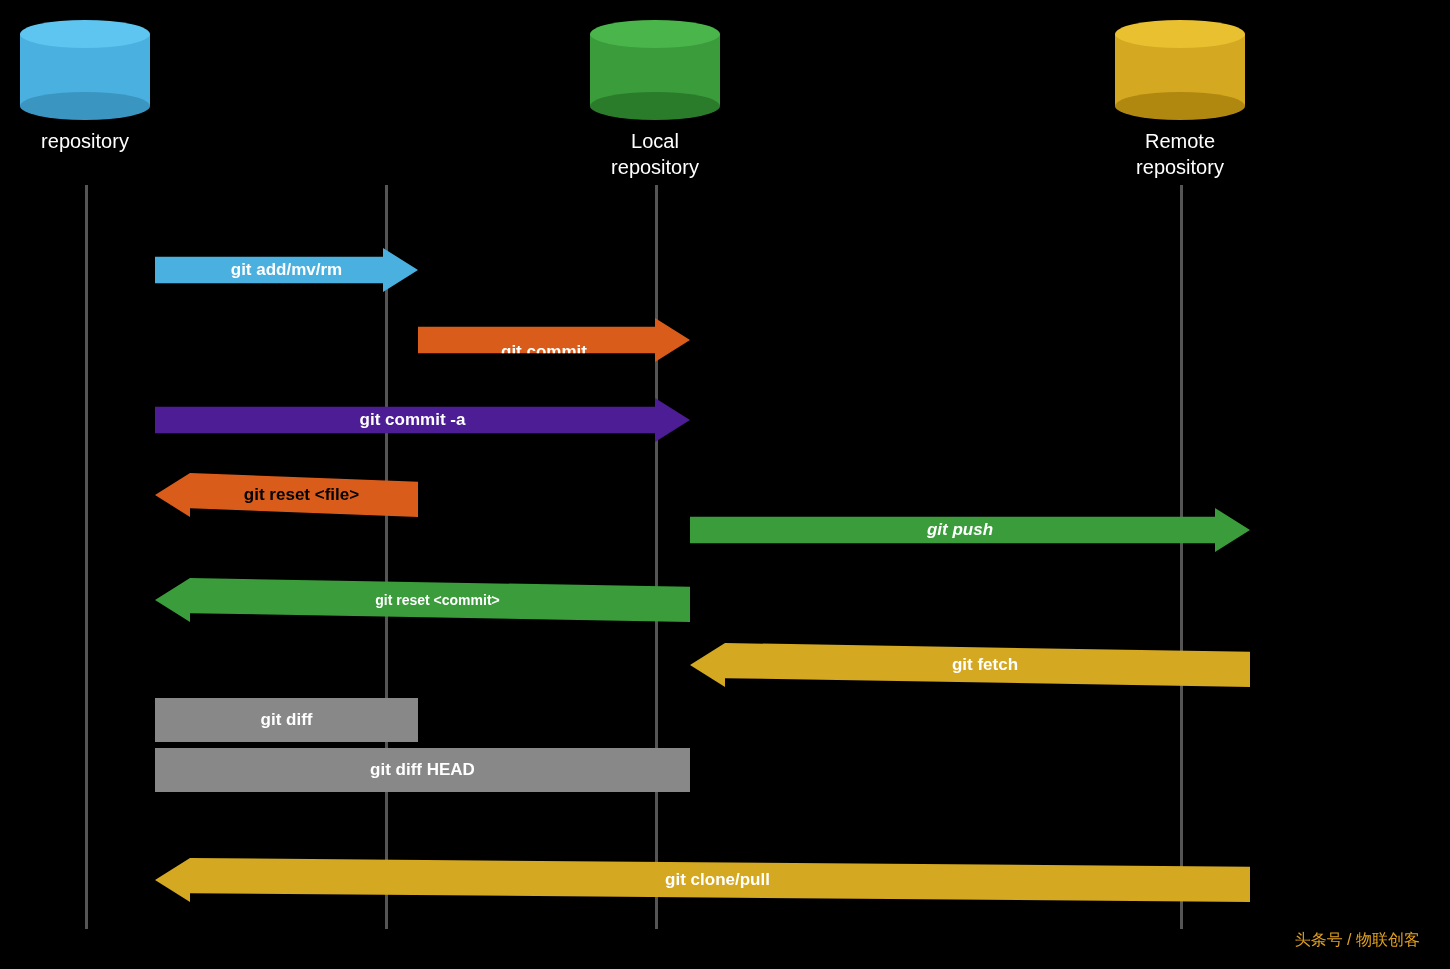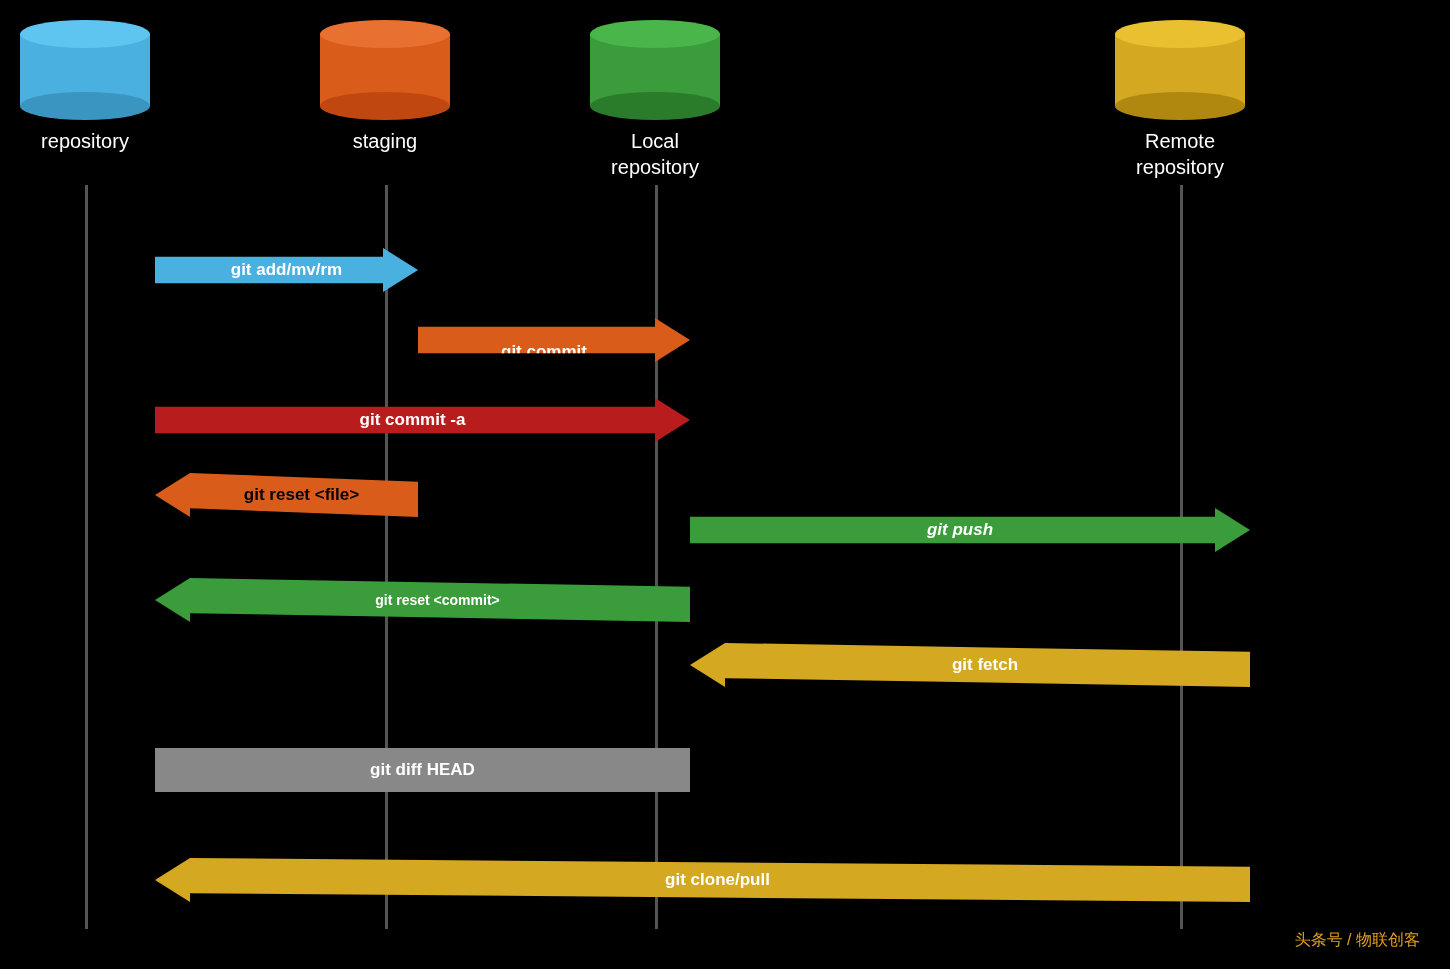--- a/index.html
+++ b/index.html
@@ -67,31 +67,20 @@
 
       <div style="position:absolute; top:14px; left:0; width:130px; height:72px; background:#4ab0e0;"></div>
 
       <div style="position:absolute; bottom:0; left:0; width:130px; height:28px; background:#3a95c0; border-radius:50%;"></div>
 
       <div style="position:absolute; top:0; left:0; width:130px; height:28px; background:#5dc5f0; border-radius:50%; z-index:2;"></div>
     </div>
     <div class="cylinder-label">repository</div>
   </div>
     <div class="vline" style="left: 85px; background: rgb(85, 85, 85);"></div>
-    <div class="cylinder" style="left: 320px; top: 20px; position: absolute;">
-    <div style="position:relative; width:130px; height:100px;">
-
-      <div style="position:absolute; top:14px; left:0; width:130px; height:72px; background:#d95c1a;"></div>
-
-      <div style="position:absolute; bottom:0; left:0; width:130px; height:28px; background:#c04810; border-radius:50%;"></div>
-
-      <div style="position:absolute; top:0; left:0; width:130px; height:28px; background:#e87030; border-radius:50%; z-index:2;"></div>
-    </div>
-    <div class="cylinder-label">staging</div>
-  </div>
     <div class="vline" style="left: 385px; background: rgb(85, 85, 85);"></div>
     <div class="cylinder" style="left: 590px; top: 20px; position: absolute;">
     <div style="position:relative; width:130px; height:100px;">
 
       <div style="position:absolute; top:14px; left:0; width:130px; height:72px; background:#3a9c3a;"></div>
 
       <div style="position:absolute; bottom:0; left:0; width:130px; height:28px; background:#2a7c2a; border-radius:50%;"></div>
 
       <div style="position:absolute; top:0; left:0; width:130px; height:28px; background:#4ab54a; border-radius:50%; z-index:2;"></div>
     </div>
@@ -109,32 +98,33 @@
     </div>
     <div class="cylinder-label">Remote<br>repository</div>
   </div>
     <div class="vline" style="left: 1180px; background: rgb(85, 85, 85);"></div>
     <div style="position: absolute; left: 155px; top: 248px; width: 263px; height: 44px; background: rgb(74, 176, 224); clip-path: polygon(0px 20%, calc(100% - 35px) 20%, calc(100% - 35px) 0%, 100% 50%, calc(100% - 35px) 100%, calc(100% - 35px) 80%, 0px 80%); display: flex; align-items: center; justify-content: center; color: white; font-size: 17px; font-weight: bold;">
       <span style=" text-align: right;">git add/mv/rm</span>
     </div>
     <div style="position: absolute; left: 418px; top: 318px; width: 272px; height: 44px; background: rgb(217, 92, 26); clip-path: polygon(0px 20%, calc(100% - 35px) 20%, calc(100% - 35px) 0%, 100% 50%, calc(100% - 35px) 100%, calc(100% - 35px) 80%, 0px 80%); display: flex; align-items: flex-end; justify-content: center; color: white; font-size: 17px; font-weight: bold;">
       <span style="margin-right: 20px;">git commit</span>
     </div>
-    <div style="position: absolute; left: 155px; top: 398px; width: 535px; height: 44px; background: #b91c1c; clip-path: polygon(0px 20%, calc(100% - 35px) 20%, calc(100% - 35px) 0%, 100% 50%, calc(100% - 35px) 100%, calc(100% - 35px) 80%, 0px 80%); display: flex; align-items: center; justify-content: center; color: white; font-size: 17px; font-weight: bold;">
+    <div style="position: absolute; left: 155px; top: 398px; width: 535px; height: 44px; background: #4c1d95; clip-path: polygon(0px 20%, calc(100% - 35px) 20%, calc(100% - 35px) 0%, 100% 50%, calc(100% - 35px) 100%, calc(100% - 35px) 80%, 0px 80%); display: flex; align-items: center; justify-content: center; color: white; font-size: 17px; font-weight: bold;">
       <span style="margin-right: 20px;">git commit -a</span>
     </div>
     <div style="position: absolute; left: 155px; top: 473px; width: 263px; height: 44px; background: rgb(217, 92, 26); clip-path: polygon(35px 0%, 100% 20%, 100% 80%, 100% 100%, 35px 80%, 35px 100%, 0px 50%); display: flex; align-items: center; justify-content: center; color: #000000; font-size: 17px; font-weight: bold;">
       <span style="margin-left: 30px;">git reset &lt;file&gt;</span>
     </div>
     <div style="position: absolute; left: 690px; top: 508px; width: 560px; height: 44px; background: rgb(58, 156, 58); clip-path: polygon(0px 20%, calc(100% - 35px) 20%, calc(100% - 35px) 0%, 100% 50%, calc(100% - 35px) 100%, calc(100% - 35px) 80%, 0px 80%); display: flex; align-items: center; justify-content: center; color: white; font-size: 17px; font-weight: bold; font-style: italic;">
       <span style="margin-right: 20px;">git push</span>
     </div>
     <div style="position: absolute; left: 155px; top: 578px; width: 535px; height: 44px; background: rgb(58, 156, 58); clip-path: polygon(35px 0%, 100% 20%, 100% 80%, 100% 100%, 35px 80%, 35px 100%, 0px 50%); display: flex; align-items: center; justify-content: center; color: white; font-size: 14px; font-weight: bold;">
       <span style="margin-left: 30px;">git reset &lt;commit&gt;</span>
     </div>
     <div style="position: absolute; left: 690px; top: 643px; width: 560px; height: 44px; background: rgb(212, 168, 32); clip-path: polygon(35px 0%, 100% 20%, 100% 80%, 100% 100%, 35px 80%, 35px 100%, 0px 50%); display: flex; align-items: center; justify-content: center; color: white; font-size: 17px; font-weight: bold;">
       <span style="margin-left: 30px;">git fetch</span>
     </div>
+    <div style="position: absolute; left: 155px; top: 698px; width: 263px; height: 44px; background: rgb(136, 136, 136); display: flex; align-items: center; justify-content: center; color: white; font-size: 17px; font-weight: bold;">git diff</div>
     <div style="position: absolute; left: 155px; top: 748px; width: 535px; height: 44px; background: rgb(136, 136, 136); display: flex; align-items: center; justify-content: center; color: white; font-size: 17px; font-weight: bold;">git diff HEAD</div>
     <div style="position: absolute; left: 155px; top: 858px; width: 1095px; height: 44px; background: rgb(212, 168, 32); clip-path: polygon(35px 0%, 100% 20%, 100% 80%, 100% 100%, 35px 80%, 35px 100%, 0px 50%); display: flex; align-items: center; justify-content: center; color: white; font-size: 17px; font-weight: bold;">
       <span style="margin-left: 30px;">git clone/pull</span>
     </div>
   </div>
 
 </body></html>

